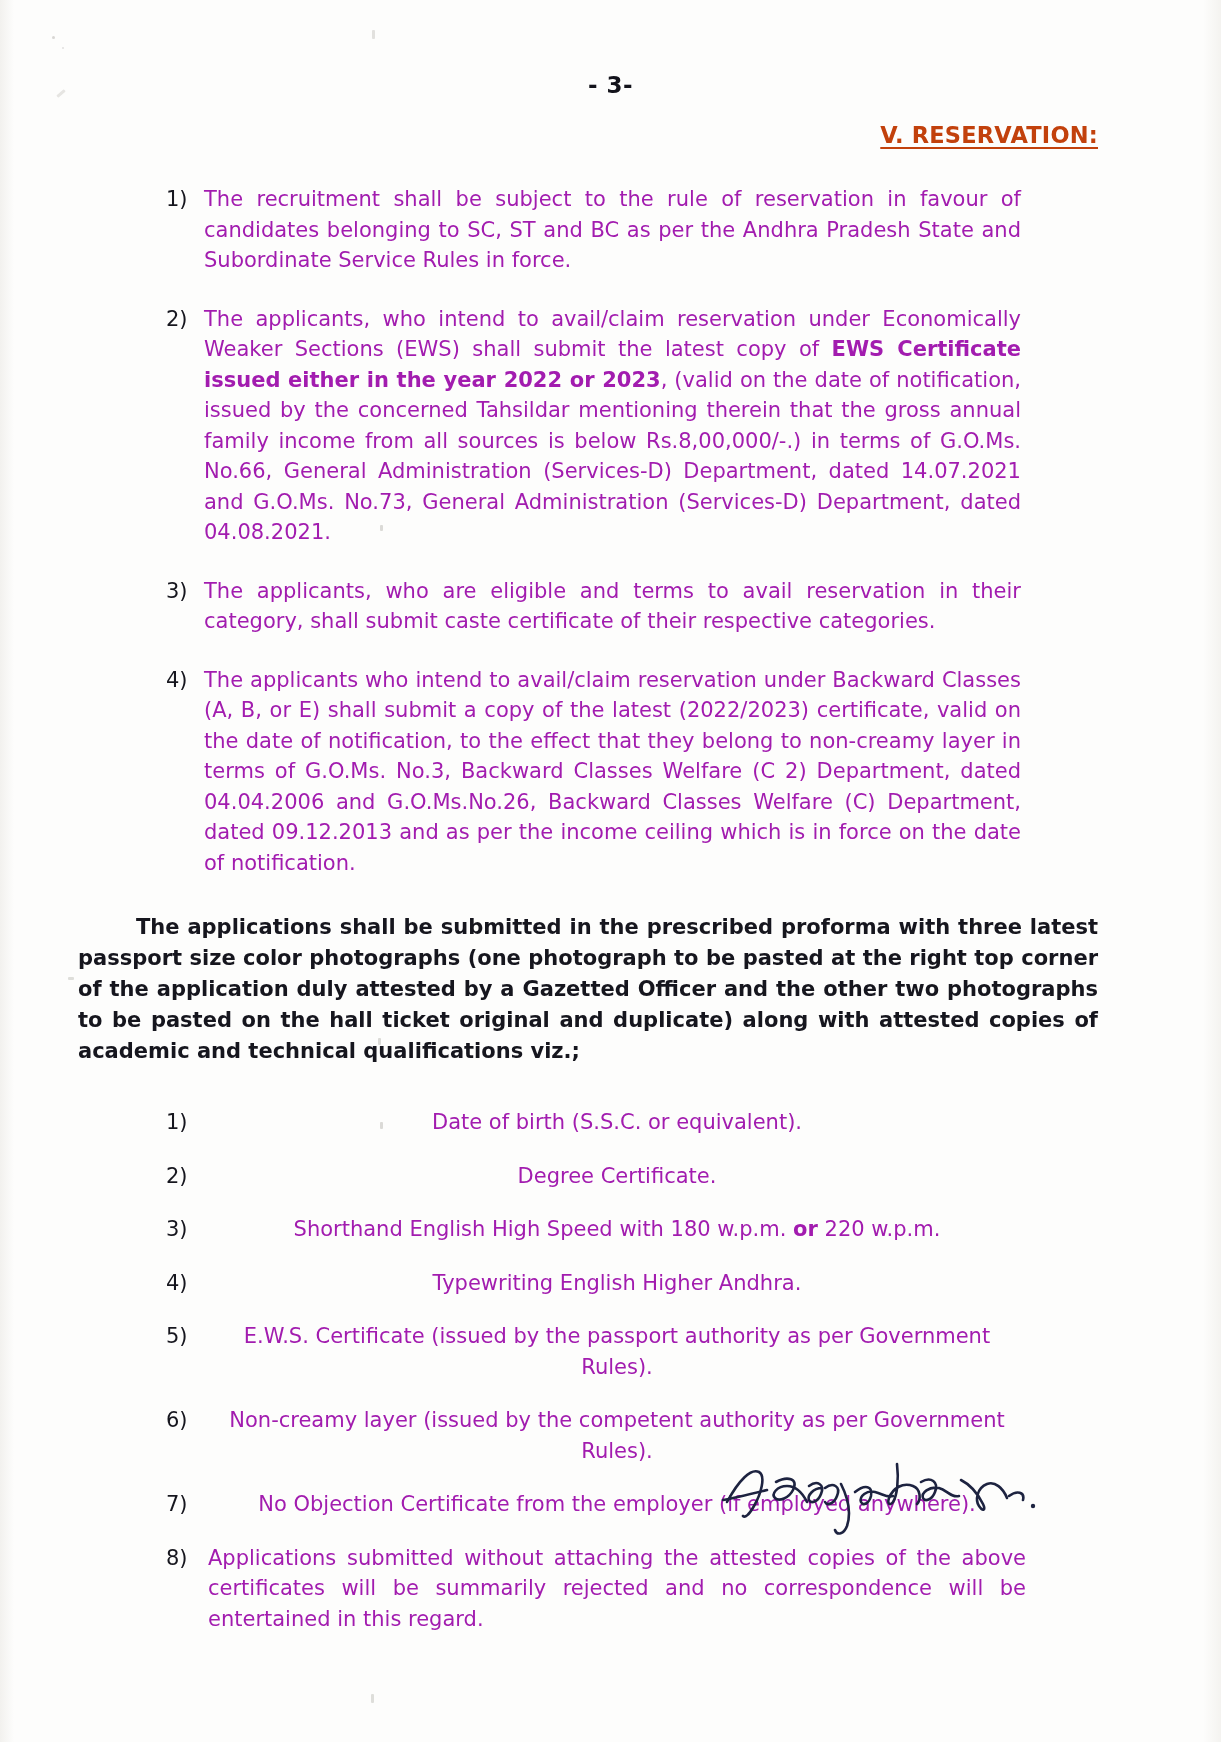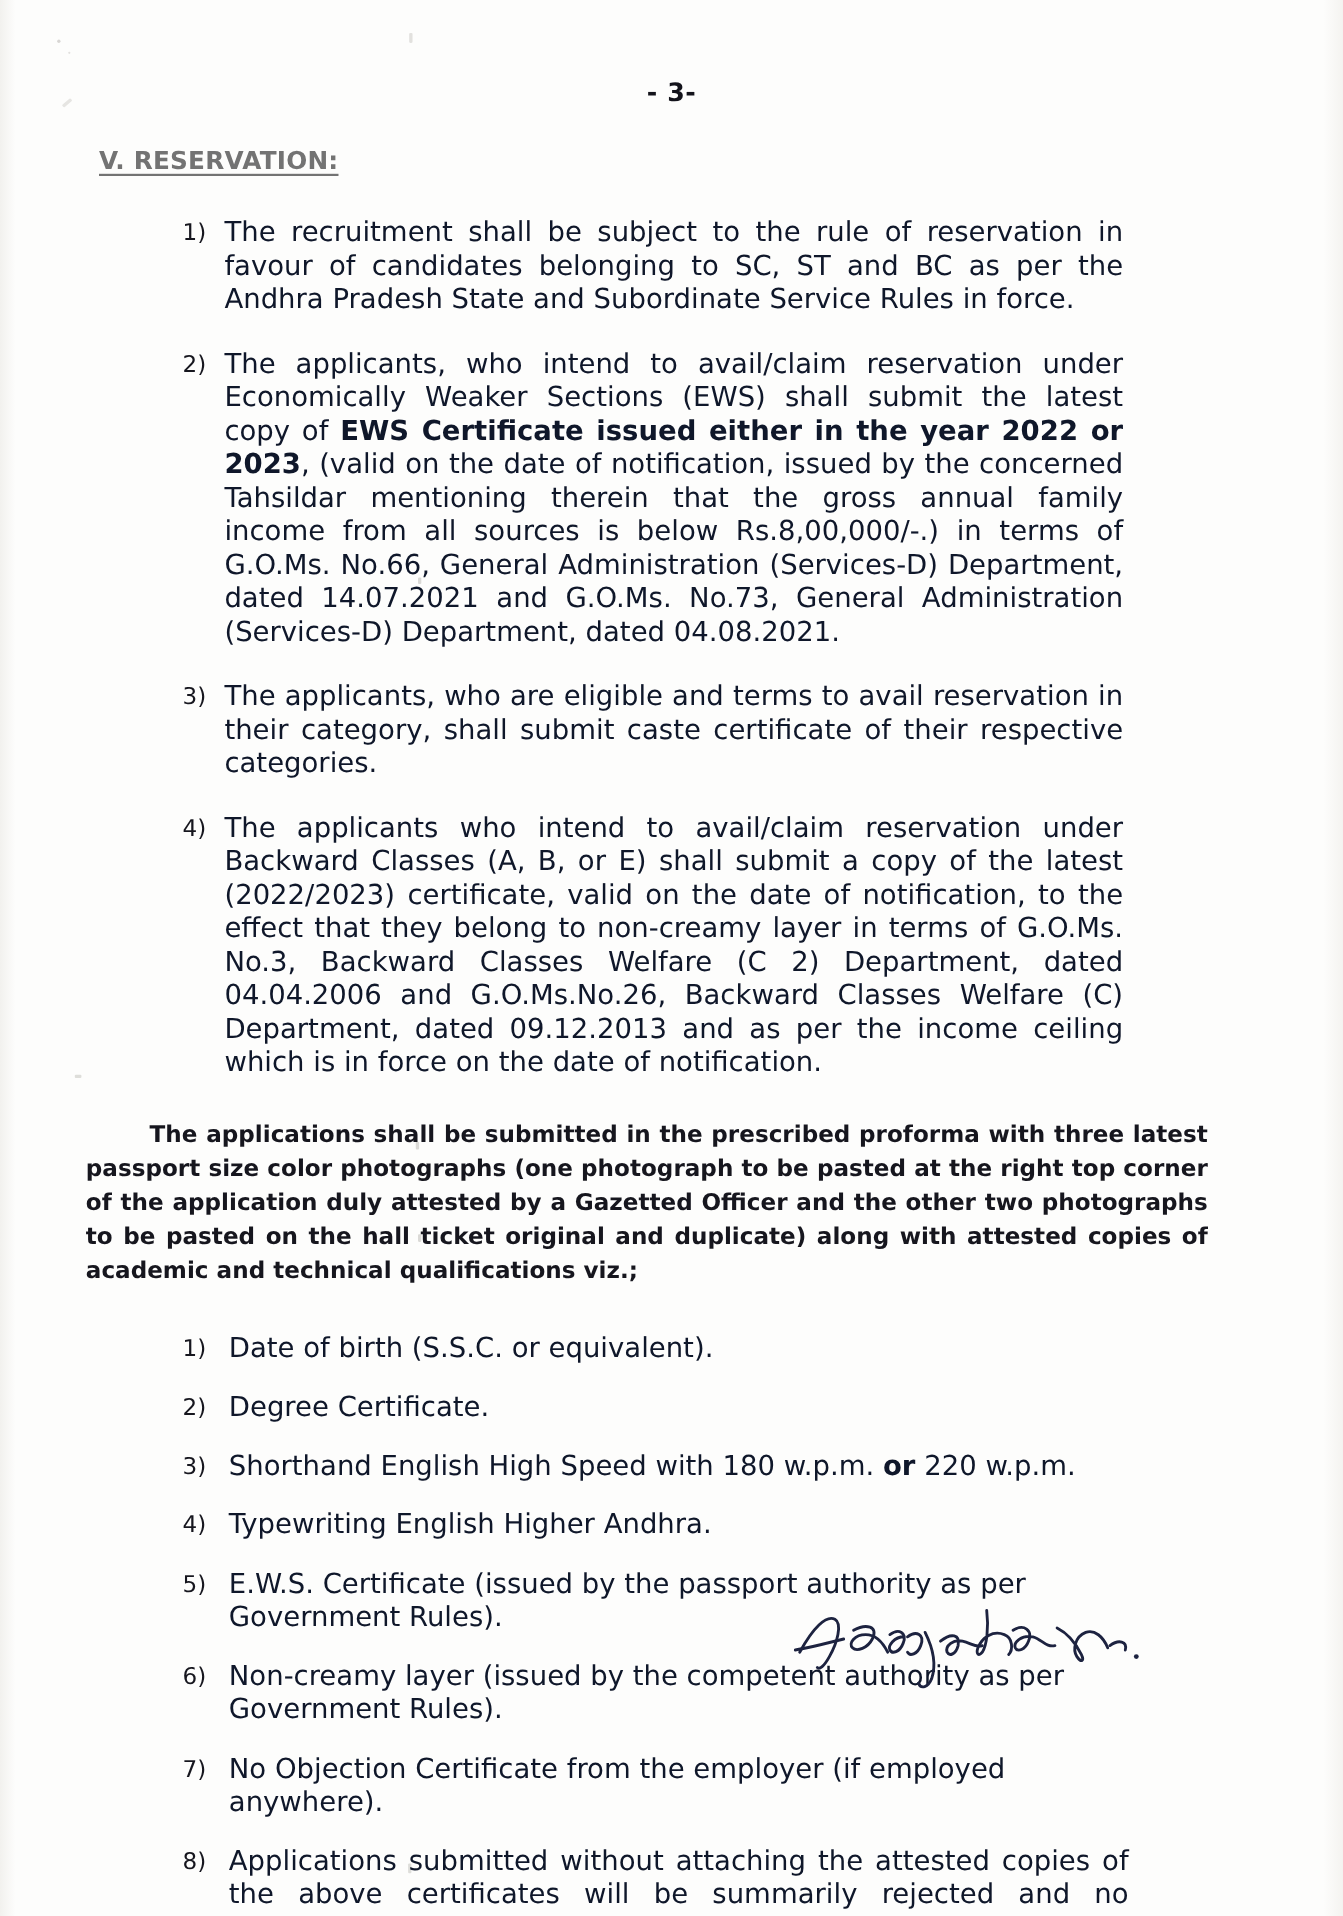--- a/index.html
+++ b/index.html
@@ -60,22 +60,23 @@
     top: 122px;
     width: 1020px;
   }
 
   .section-heading {
     font-size: 22.5px;
     font-weight: bold;
     text-decoration: underline;
     text-underline-offset: 4px;
     letter-spacing: 0.2px;
-    color: #737373;
-    margin: 12px;
+    color: #c2410c;
+    margin: 0;
+    text-align: right;
   }
 
   .section-v { margin-bottom: 0; }
 
   .olist {
     margin: 0;
     padding: 0;
     list-style: none;
   }
 
@@ -89,25 +90,25 @@
     flex: 0 0 auto;
     width: 40px;
     font-size: 21px;
     line-height: 30.5px;
     text-align: left;
     color: #16161e;
   }
 
   .itext {
     flex: 1 1 auto;
-    font-size: 25px;
+    font-size: 21px;
     line-height: 30.5px;
     text-align: justify;
     text-justify: inter-word;
-    color: #0f172a;
+    color: #a21caf;
     hyphens: none;
   }
   .itext b { font-weight: bold; }
 
   
   .reservation-list {
     margin-top: 36px;
     margin-left: 88px;
     width: 855px;
   }
@@ -129,21 +130,21 @@
   }
   .intro-para .indent { display: inline-block; width: 58px; }
 
   .docs-list {
     margin-top: 40px;
     margin-left: 88px;
     width: 860px;
   }
   .docs-list > li { margin-bottom: 23px; }
   .docs-list .marker { width: 42px; }
-  .docs-list .itext { text-align: left; }
+  .docs-list .itext { text-align: center; }
   .docs-list li.justified .itext { text-align: justify; }
 
   .signature {
     position: absolute;
     right: 170px;
     bottom: 200px;
     width: 330px;
     height: 86px;
     pointer-events: none;
   }

